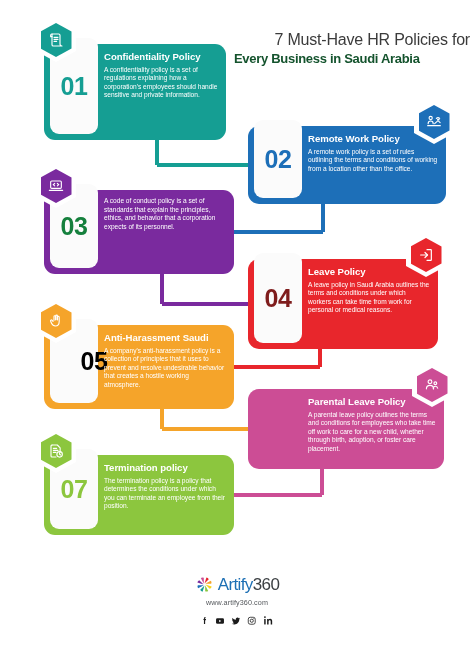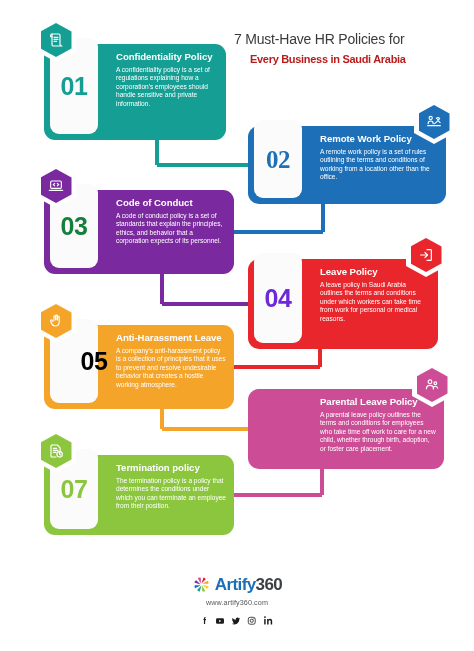--- a/index.html
+++ b/index.html
@@ -5,52 +5,52 @@
   html,body{margin:0;padding:0;}
   body{
     width:474px;height:651px;background:#ffffff;
     font-family:"Liberation Sans",sans-serif;
     overflow:hidden;position:relative;
   }
   #stage{position:absolute;left:0;top:0;width:474px;height:651px;}
 
   
   .title{position:absolute;left:234px;top:30px;width:236px;}
-  .title .l1{font-size:14px;color:#3b3b3b;line-height:19px;letter-spacing:-.2px;}
-  .title .l2{font-size:11px;color:#b91c1c;font-weight:bold;line-height:20px;letter-spacing:-.3px;margin-left:16px;}
+  .title .l1{font-size:16px;color:#3b3b3b;line-height:19px;letter-spacing:-.2px;text-align:right;}
+  .title .l2{font-size:13px;color:#14532d;font-weight:bold;line-height:20px;letter-spacing:-.3px;}
 
   
   .conn{position:absolute;}
 
   
   .card{position:absolute;border-radius:11px;box-sizing:border-box;}
   .numbox{position:absolute;left:6px;top:-6px;bottom:6px;width:48px;
           background:#fbfbfb;border-radius:9px;
           display:flex;align-items:center;justify-content:center;}
   .num{font-size:25px;font-weight:bold;letter-spacing:-.5px;line-height:1;}
-  .ctext{position:absolute;left:72px;right:8px;top:7px;}
+  .ctext{position:absolute;left:60px;right:8px;top:7px;}
   .ctitle{font-size:9.6px;font-weight:bold;color:#ffffff;line-height:12px;margin-bottom:2.5px;letter-spacing:-.05px;}
   .cbody{font-size:6.6px;color:#ffffff;line-height:8.6px;letter-spacing:-.02px;}
 
   
   .hexwrap{position:absolute;width:40px;height:44px;}
   .hex{position:absolute;width:40px;height:44px;
        clip-path:polygon(50% 0%,100% 25%,100% 75%,50% 100%,0% 75%,0% 25%);
        background:#ffffff;}
   .hexin{position:absolute;left:4.5px;top:5px;width:31px;height:34px;
        clip-path:polygon(50% 0%,100% 25%,100% 75%,50% 100%,0% 75%,0% 25%);}
   .hexico{position:absolute;left:4.5px;top:5px;width:31px;height:34px;
        display:flex;align-items:center;justify-content:center;}
   .hexico svg{width:16px;height:16px;display:block;}
 
   
   .footer{position:absolute;left:0;right:0;top:572px;text-align:center;}
   .logorow{display:flex;align-items:center;justify-content:center;gap:4px;height:24px;}
   .logomark{width:19px;height:19px;position:relative;}
-  .logotext{font-size:17px;font-weight:bold;letter-spacing:-.6px;line-height:19px;}
+  .logotext{font-size:17px;font-weight:normal;letter-spacing:-.6px;line-height:19px;}
   .logotext .a{color:#1c6fb4;}
   .logotext .b{color:#3c4043;}
   .site{font-size:7.2px;color:#55585c;margin-top:2px;letter-spacing:.1px;}
   .social{display:flex;align-items:center;justify-content:center;gap:6px;margin-top:8px;}
   .social span{display:inline-flex;align-items:center;justify-content:center;color:#1b1b1b;}
   .social svg{display:block;}
 </style>
 </head>
 <body>
 
@@ -92,21 +92,21 @@
         <div class="hexico">
           <svg viewBox="0 0 24 24" fill="none" stroke="#fff" stroke-width="1.7" stroke-linecap="round" stroke-linejoin="round">
             <path d="M6 3h10a2 2 0 0 1 2 2v13a3 3 0 0 0 3 3H8a2 2 0 0 1-2-2V3z"></path>
             <path d="M6 3a2 2 0 0 0-2 2v2h2"></path>
             <path d="M9 8h6M9 11h6M9 14h4"></path>
           </svg>
         </div>
       </div>
       <div class="card" style="left: 248px; top: 126px; width: 198px; height: 78px; background: rgb(29, 111, 184);">
         <div class="numbox">
-          <span class="num" style="color: rgb(29, 111, 184); font-family: Liberation Serif, serif;">02</span>
+          <span class="num" style="color: rgb(29, 111, 184);">02</span>
         </div>
         <div class="ctext">
           <div class="ctitle">Remote Work Policy</div>
           <div class="cbody">A remote work policy is a set of rules outlining the terms and conditions of working from a location other than the office.</div>
         </div>
       </div>
       <div class="hexwrap" style="left: 414px; top: 100px;">
         <div class="hex"></div>
         <div class="hexin" style="background: rgb(29, 111, 184);"></div>
         <div class="hexico">
@@ -117,38 +117,37 @@
             <path d="M13 14.5l5-4.5 3.2 3"></path>
             <path d="M15.5 6.5c1.5-1.4 3.6-1.4 5 0M17.3 8.6c.7-.7 1.7-.7 2.4 0"></path>
           </svg>
         </div>
       </div>
       <div class="card" style="left: 44px; top: 190px; width: 190px; height: 84px; background: rgb(122, 42, 158);">
         <div class="numbox">
           <span class="num" style="color: #15803d;">03</span>
         </div>
         <div class="ctext">
-          <div class="ctitle">Code of Conduct</div>
           <div class="cbody">A code of conduct policy is a set of standards that explain the principles, ethics, and behavior that a corporation expects of its personnel.</div>
         </div>
       </div>
       <div class="hexwrap" style="left: 36px; top: 164px;">
         <div class="hex"></div>
         <div class="hexin" style="background: rgb(122, 42, 158);"></div>
         <div class="hexico">
           <svg viewBox="0 0 24 24" fill="none" stroke="#fff" stroke-width="1.7" stroke-linecap="round" stroke-linejoin="round">
             <rect x="4" y="4.5" width="16" height="11" rx="1.6"></rect>
             <path d="M2 18.5h20"></path>
             <path d="M10 8.2 7.8 10l2.2 1.8M14 8.2 16.2 10 14 11.8"></path>
           </svg>
         </div>
       </div>
       <div class="card" style="left: 248px; top: 259px; width: 190px; height: 90px; background: rgb(232, 38, 44);">
         <div class="numbox">
-          <span class="num" style="color: #6d28d9;">04</span>
+          <span class="num" style="color: #7f1d1d;">04</span>
         </div>
         <div class="ctext">
           <div class="ctitle">Leave Policy</div>
           <div class="cbody">A leave policy in Saudi Arabia outlines the terms and conditions under which workers can take time from work for personal or medical reasons.</div>
         </div>
       </div>
       <div class="hexwrap" style="left: 406px; top: 233px;">
         <div class="hex"></div>
         <div class="hexin" style="background: rgb(232, 38, 44);"></div>
         <div class="hexico">
@@ -157,21 +156,21 @@
             <path d="M4 12h10"></path>
             <path d="M10.5 8.2 14.3 12l-3.8 3.8"></path>
           </svg>
         </div>
       </div>
       <div class="card" style="left: 44px; top: 325px; width: 190px; height: 84px; background: rgb(245, 164, 42);">
         <div class="numbox">
           <span class="num" style="color: #000000; margin-left: 40px;">05</span>
         </div>
         <div class="ctext">
-          <div class="ctitle">Anti-Harassment Leave</div>
+          <div class="ctitle">Anti-Harassment Saudi</div>
           <div class="cbody">A company's anti-harassment policy is a collection of principles that it uses to prevent and resolve undesirable behavior that creates a hostile working atmosphere.</div>
         </div>
       </div>
       <div class="hexwrap" style="left: 36px; top: 299px;">
         <div class="hex"></div>
         <div class="hexin" style="background: rgb(245, 164, 42);"></div>
         <div class="hexico">
           <svg viewBox="0 0 24 24" fill="none" stroke="#fff" stroke-width="1.7" stroke-linecap="round" stroke-linejoin="round">
             <path d="M9 11V5.4a1.3 1.3 0 0 1 2.6 0V10"></path>
             <path d="M11.6 10V4.4a1.3 1.3 0 0 1 2.6 0V10"></path>

